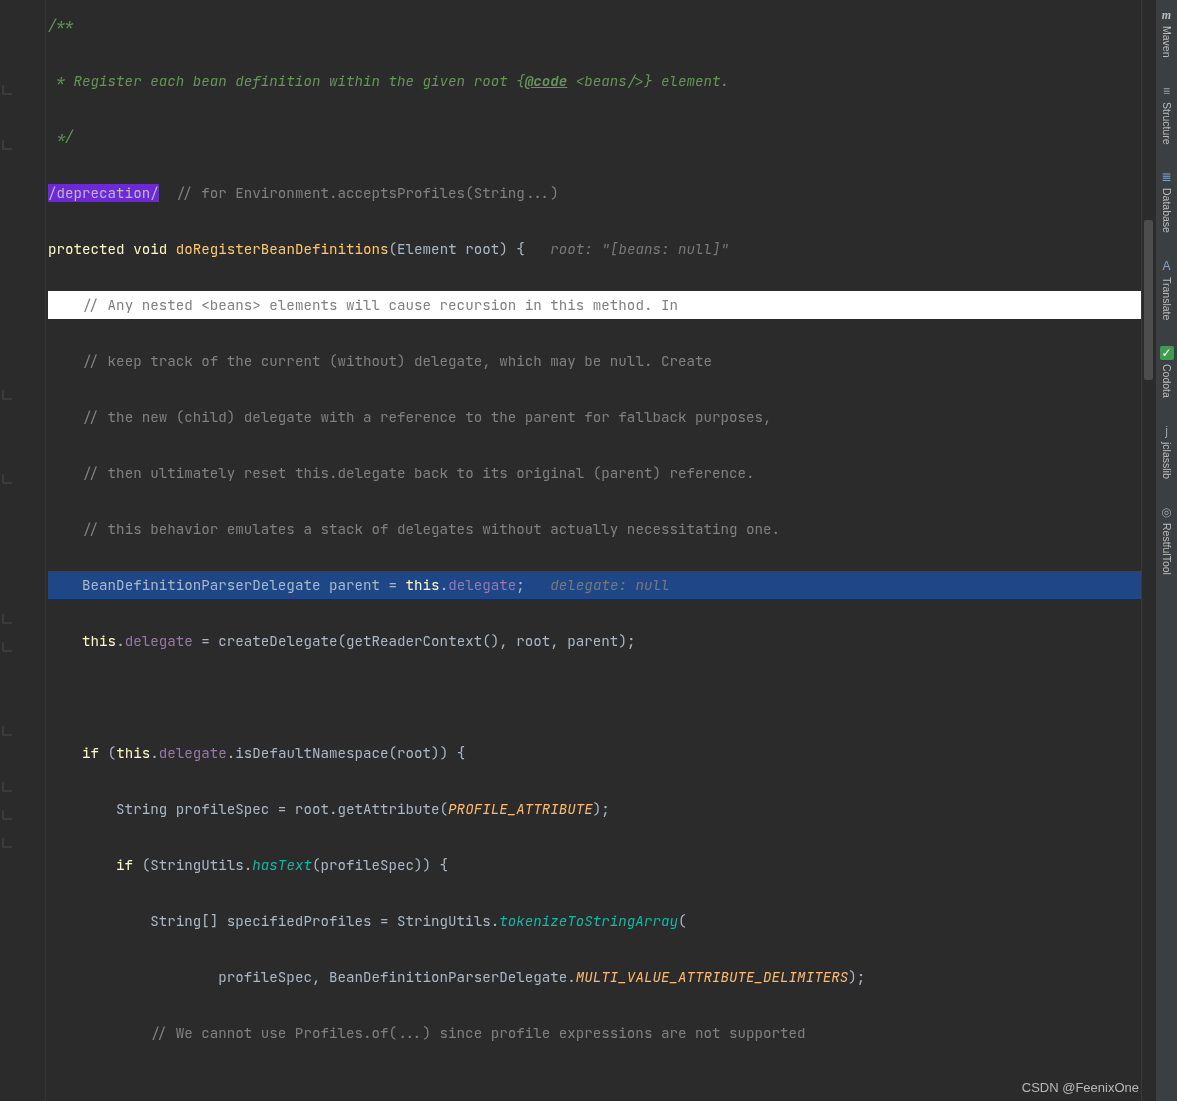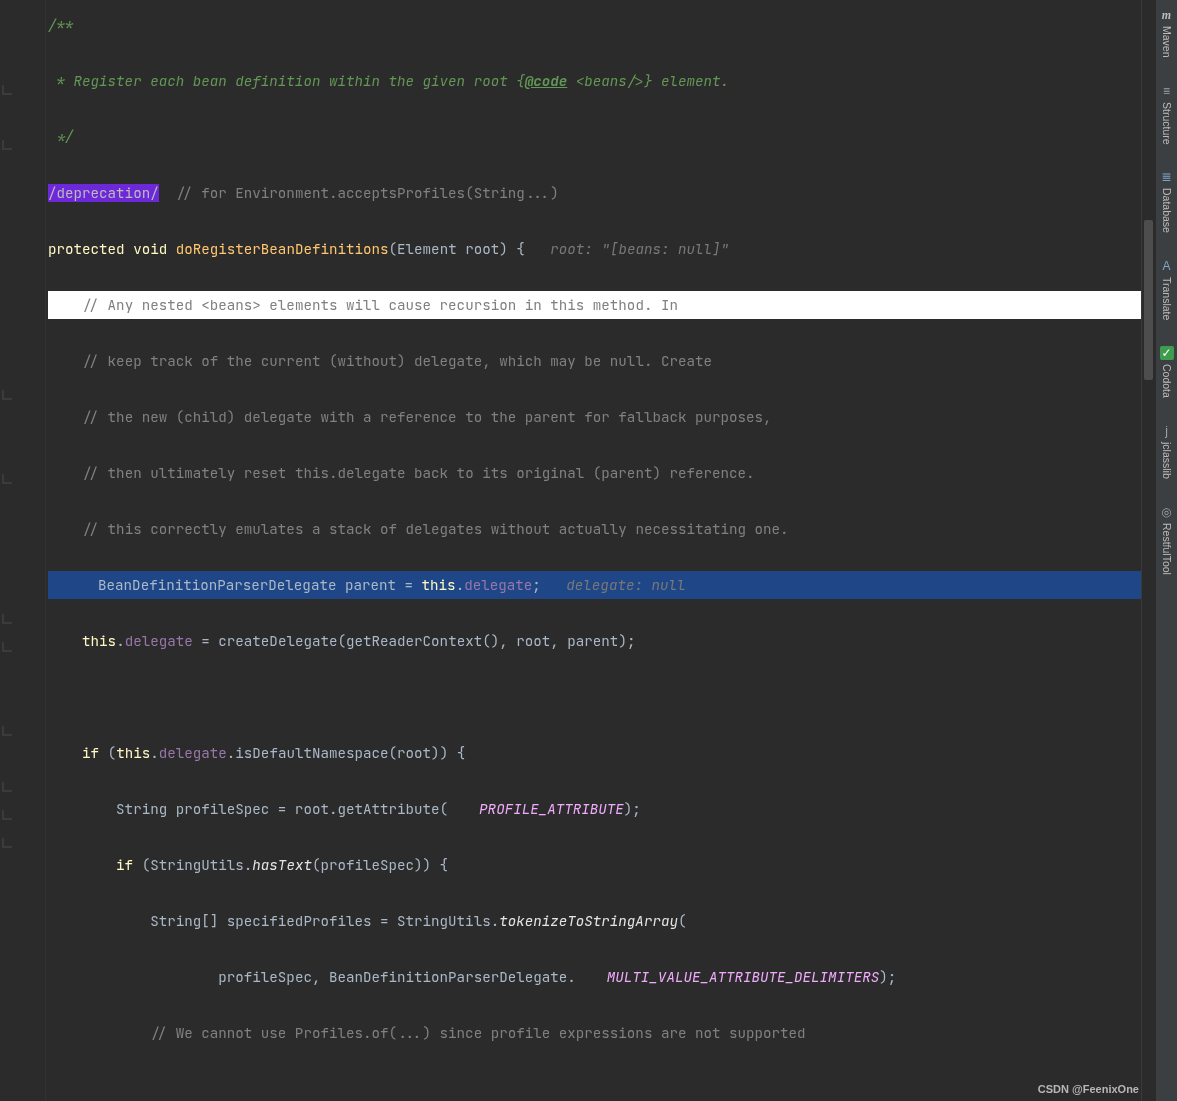--- a/index.html
+++ b/index.html
@@ -47,30 +47,30 @@
   pre.code {
     font-family: inherit;
     font-size: 14.2px;
     line-height: 28px;
     padding-top: 11px;
     padding-left: 2px;
     white-space: pre;
     color: #a9b7c6;
   }
   .line { display: block; height: 28px; padding-left: 0; }
-  .line.highlighted { background: #1f4788; padding-left: 16px; }
+  .line.highlighted { background: #1f4788; }
   .line.caret-line { background: #ffffff; }
   .c-doc { color: #629755; font-style: italic; }
   .c-doc-tag { color: #629755; font-style: italic; font-weight: bold; text-decoration: underline; }
   .c-cmt { color: #808080; }
   .c-kw { color: #fef9c3; }
   .c-mname { color: #ffc66d; }
   .c-field { color: #9876aa; }
-  .c-static-field { color: #f0abfc; font-style: italic; margin-left: 31px; }
-  .c-static { font-style: italic; color:#e5e5e5; }
+  .c-static-field { color: #fdba74; font-style: italic; }
+  .c-static { font-style: italic; color:#14b8a6; }
   .c-param-hint { color: #787878; font-style: italic; }
   .c-dep { color: #bbbbbb; background:#6d28d9; }
   .c-plain { color: #a9b7c6; }
 
   
   .right-strip {
     width: 22px;
     background: #3c3f41;
     flex-shrink: 0;
     border-left: 1px solid #2b2b2b;
@@ -120,25 +120,24 @@
     height: 160px;
     background:#4d4d4d;
     border-radius:2px;
   }
 
   .watermark {
     position: absolute;
     right: 38px;
     bottom: 6px;
     font-family: sans-serif;
-    font-size: 11px;
+    font-size: 13px;
     color: #cfcfcf;
     opacity: .85;
     pointer-events: none;
-    font-weight: bold;
   }
 </style>
 </head>
 <body>
 
 <div class="editor-wrap">
   <div class="gutter">
     <div class="gutter-marks">
       <span class="fold-mark" style="top:85px"></span>
       <span class="fold-mark" style="top:140px"></span>
@@ -156,21 +155,21 @@
   <div class="code-area">
 <pre class="code"><span class="line"><span class="c-doc">/**</span></span>
 <span class="line"><span class="c-doc"> * Register each bean definition within the given root {</span><span class="c-doc-tag">@code</span><span class="c-doc"> &lt;beans/&gt;} element.</span></span>
 <span class="line"><span class="c-doc"> */</span></span>
 <span class="line"><span class="c-dep">/deprecation/</span>  <span class="c-cmt">// for Environment.acceptsProfiles(String...)</span></span>
 <span class="line"><span class="c-kw">protected</span> <span class="c-kw">void</span> <span class="c-mname">doRegisterBeanDefinitions</span>(<span class="c-plain">Element</span> <span class="c-plain">root</span>) {   <span class="c-param-hint">root: "[beans: null]"</span></span>
 <span class="line caret-line">    <span class="c-cmt">// Any nested &lt;beans&gt; elements will cause recursion in this method. In</span></span>
 <span class="line">    <span class="c-cmt">// keep track of the current (without) delegate, which may be null. Create</span></span>
 <span class="line">    <span class="c-cmt">// the new (child) delegate with a reference to the parent for fallback purposes,</span></span>
 <span class="line">    <span class="c-cmt">// then ultimately reset this.delegate back to its original (parent) reference.</span></span>
-<span class="line">    <span class="c-cmt">// this correctly emulates a stack of delegates without actually necessitating one.</span></span>
+<span class="line">    <span class="c-cmt">// this behavior emulates a stack of delegates without actually necessitating one.</span></span>
 <span class="line highlighted">    <span class="c-plain">BeanDefinitionParserDelegate</span> <span class="c-plain">parent</span> = <span class="c-kw">this</span>.<span class="c-field">delegate</span>;   <span class="c-param-hint">delegate: null</span></span>
 <span class="line">    <span class="c-kw">this</span>.<span class="c-field">delegate</span> = <span class="c-plain">createDelegate(getReaderContext(), root, parent);</span></span>
 <span class="line"></span>
 <span class="line">    <span class="c-kw">if</span> (<span class="c-kw">this</span>.<span class="c-field">delegate</span><span class="c-plain">.isDefaultNamespace(root)) {</span></span>
 <span class="line">        <span class="c-plain">String profileSpec = root.getAttribute(</span><span class="c-static-field">PROFILE_ATTRIBUTE</span>);</span>
 <span class="line">        <span class="c-kw">if</span> <span class="c-plain">(StringUtils.</span><span class="c-static">hasText</span><span class="c-plain">(profileSpec)) {</span></span>
 <span class="line">            <span class="c-plain">String[] specifiedProfiles = StringUtils.</span><span class="c-static">tokenizeToStringArray</span><span class="c-plain">(</span></span>
 <span class="line">                    <span class="c-plain">profileSpec, BeanDefinitionParserDelegate.</span><span class="c-static-field">MULTI_VALUE_ATTRIBUTE_DELIMITERS</span><span class="c-plain">);</span></span>
 <span class="line">            <span class="c-cmt">// We cannot use Profiles.of(...) since profile expressions are not supported</span></span>
 

